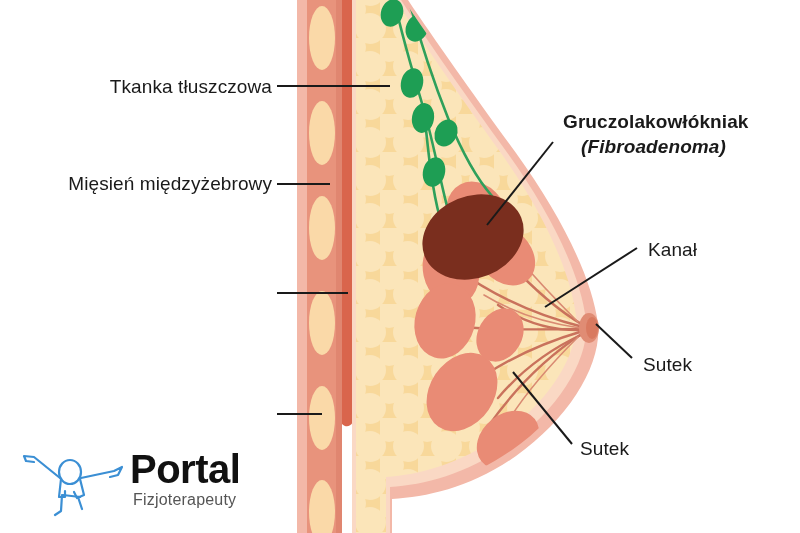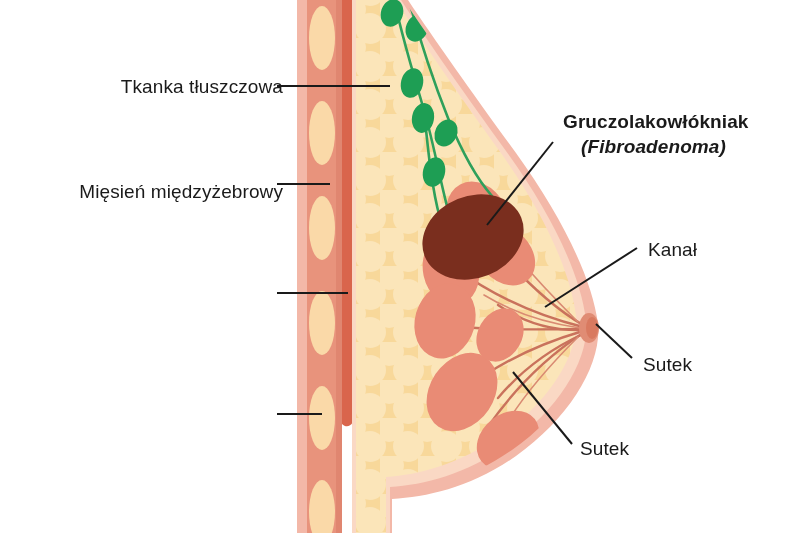--- a/index.html
+++ b/index.html
@@ -31,21 +31,20 @@
     line-height: 23px;
     white-space: nowrap;
     letter-spacing: 0.1px;
     text-align: right;
   }
   .lbl.bold {
     font-weight: bold;
   }
   .lbl.right-align {
     text-align: right;
-    padding-left: 11px;
   }
   #logo-wrap {
     position: absolute;
     left: 18px;
     top: 445px;
     width: 215px;
     height: 75px;
   }
   #logo-text-portal {
     position: absolute;
@@ -230,28 +229,49 @@
       <line x1="553" y1="142" x2="487" y2="225"></line>
       <line x1="637" y1="248" x2="545" y2="307"></line>
       <line x1="632" y1="358" x2="596" y2="324"></line>
       <line x1="572" y1="444" x2="513" y2="372"></line>
     </g>
 
   </svg>
 
   <div class="lbl right-align" style="left:0; top:75px; width:272px;">Tkanka tłuszczowa</div>
 
-  <div class="lbl right-align" style="left:0; top:172px; width:272px;margin-top:8px;">Mięsień międzyżebrowy</div>
+  <div class="lbl right-align" style="left:0; top:172px; width:272px;">Mięsień międzyżebrowy</div>
 
 
 
   <div class="lbl bold" style="left:563px; top:110px;">Gruczolakowłókniak</div>
 
   <div class="lbl bold" style="left:581px; top:135px;font-style:italic;">(Fibroadenoma)</div>
 
   <div class="lbl" style="left:648px; top:238px;">Kanał</div>
 
   <div class="lbl" style="left:643px; top:353px;">Sutek</div>
 
   <div class="lbl" style="left:580px; top:437px;">Sutek</div>
 
+  <div id="logo-wrap">
+    <svg width="110" height="72" viewBox="0 0 110 72" xmlns="http://www.w3.org/2000/svg">
+      <g fill="none" stroke="#3B8FD4" stroke-width="2.2" stroke-linejoin="round" stroke-linecap="round">
+
+        <ellipse cx="52" cy="27" rx="11" ry="12"></ellipse>
+
+        <path d="M 42,33 L 16,12 L 6,11 L 8,16 L 16,17"></path>
+
+        <path d="M 63,33 L 96,26 L 104,22 L 100,30 L 92,32"></path>
+
+        <path d="M 43,34 L 41,52 L 47,52 L 47,46"></path>
+        <path d="M 62,34 L 66,50 L 59,53 L 56,47"></path>
+
+        <path d="M 44,50 L 43,66 L 37,70"></path>
+        <path d="M 60,52 L 64,64"></path>
+        <path d="M 45,50 L 62,52"></path>
+      </g>
+    </svg>
+    <div id="logo-text-portal">Portal</div>
+    <div id="logo-text-sub">Fizjoterapeuty</div>
+  </div>
 
 </div>
 
 </body></html>

